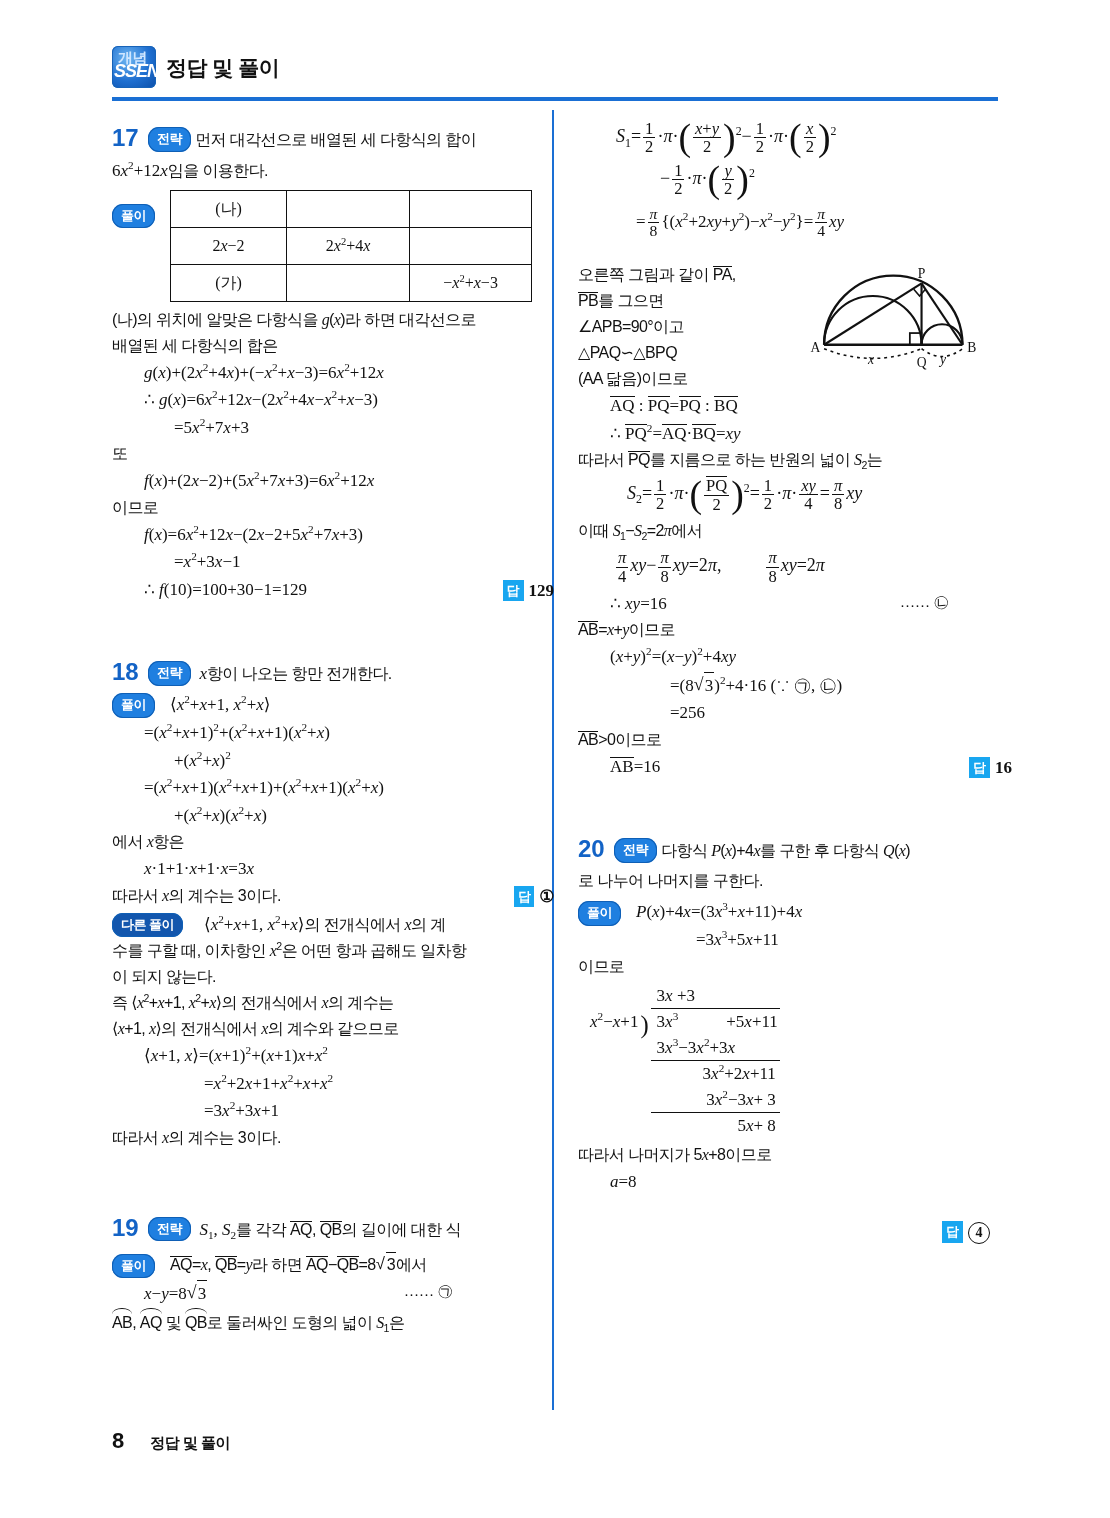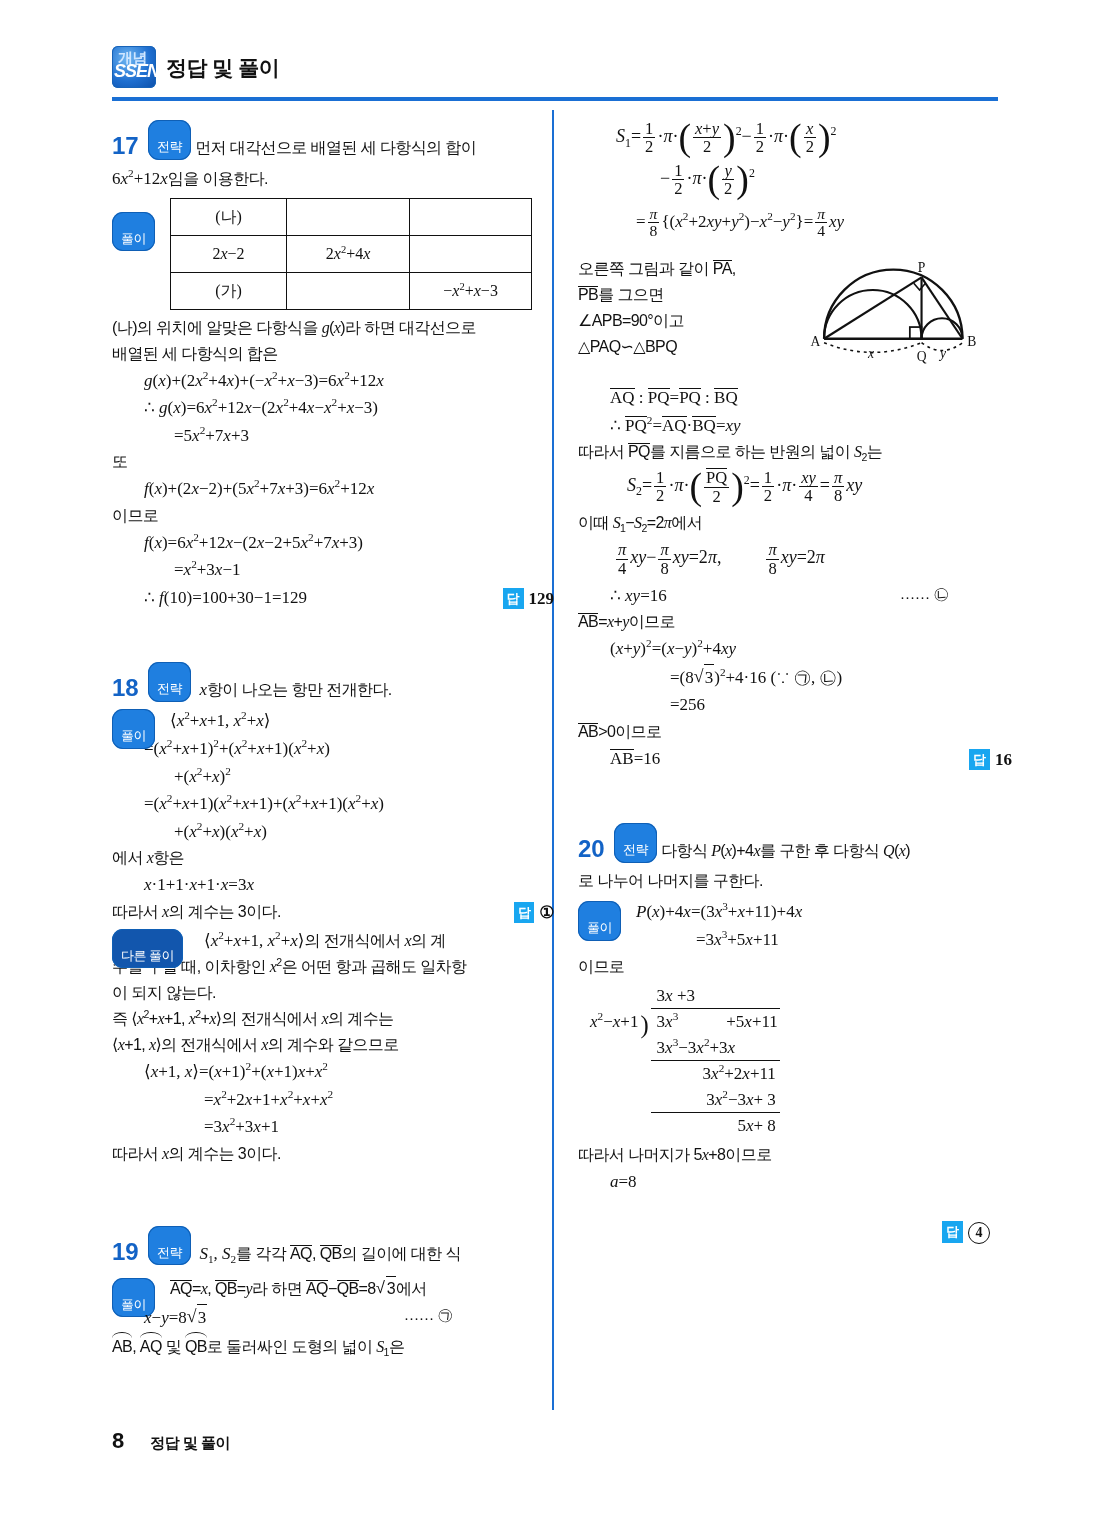--- a/index.html
+++ b/index.html
@@ -37,22 +37,22 @@
   .footer{position:absolute;left:112px;top:1428px;font-family:"Liberation Sans",sans-serif;}
   .footer .pg{font-size:22px;font-weight:bold;color:#111;}
   .footer .ft{font-size:15px;font-weight:bold;color:#111;margin-left:26px;letter-spacing:-.5px;}
 
   
   .prob{position:relative;margin-bottom:4px;}
   .qnum{font-family:"Liberation Sans",sans-serif;font-size:24px;font-weight:bold;color:#1363c6;
         display:inline-block;vertical-align:-1px;width:36px;}
   .pill{
     display:inline-block;background:#1f7fe0;color:#fff;border-radius:11px;
-    font-family:"Liberation Sans",sans-serif;font-size:13px;font-weight:normal;
-    padding:17px 9px 3px;letter-spacing:-.5px;vertical-align:2px;
+    font-family:"Liberation Sans",sans-serif;font-size:13px;font-weight:bold;
+    padding:2px 9px 3px;letter-spacing:-.5px;vertical-align:2px;
     box-shadow:0 0 0 1px #0f5fb5 inset;
   }
   .pill.dark{background:#1256ad;}
   .ko{font-family:"Liberation Sans",sans-serif;font-size:16px;letter-spacing:-.6px;}
   .line{margin:2px 0;}
   .indent1{margin-left:32px;}
   .indent2{margin-left:62px;}
   .indent3{margin-left:92px;}
   .math{font-family:"Liberation Serif",serif;font-size:17px;}
   i{font-family:"Liberation Serif",serif;font-style:italic;}
@@ -259,25 +259,26 @@
     <div class="line math" style="margin-left:38px;font-size:18px;">
       <i>S</i><sub>1</sub>=<span class="frac"><span class="n">1</span><span class="d">2</span></span>·<i>π</i>·<span class="bigp"><span class="open">(</span><span class="frac"><span class="n"><i>x</i>+<i>y</i></span><span class="d">2</span></span><span class="close">)</span></span><sup>2</sup>−<span class="frac"><span class="n">1</span><span class="d">2</span></span>·<i>π</i>·<span class="bigp"><span class="open">(</span><span class="frac"><span class="n"><i>x</i></span><span class="d">2</span></span><span class="close">)</span></span><sup>2</sup>
     </div>
     <div class="line math" style="margin-left:82px;font-size:18px;margin-top:6px;">
       −<span class="frac"><span class="n">1</span><span class="d">2</span></span>·<i>π</i>·<span class="bigp"><span class="open">(</span><span class="frac"><span class="n"><i>y</i></span><span class="d">2</span></span><span class="close">)</span></span><sup>2</sup>
     </div>
     <div class="line math" style="margin-left:58px;font-size:17px;margin-top:8px;">
       =<span class="frac"><span class="n"><i>π</i></span><span class="d">8</span></span>{(<i>x</i><sup>2</sup>+2<i>xy</i>+<i>y</i><sup>2</sup>)−<i>x</i><sup>2</sup>−<i>y</i><sup>2</sup>}=<span class="frac"><span class="n"><i>π</i></span><span class="d">4</span></span><i>xy</i>
     </div>
 
-    <div style="position:relative;margin-top:18px;min-height:126px;">
+    <div style="position:relative;margin-top:24px;min-height:126px;">
       <div class="line ko">오른쪽 그림과 같이 <span class="ov">PA</span>,</div>
       <div class="line ko"><span class="ov">PB</span>를 그으면</div>
       <div class="line ko">∠APB=90°이고</div>
       <div class="line ko">△PAQ∽△BPQ</div>
+      <div class="line ko">(AA 닮음)이므로</div>
 
       <svg class="figure" viewBox="0 0 200 118">
 
         <path d="M 18 88 A 71 71 0 0 1 160 88" fill="none" stroke="#111" stroke-width="2.4"></path>
 
         <path d="M 18 88 A 50 50 0 0 1 118 88" fill="none" stroke="#111" stroke-width="2.2"></path>
 
         <path d="M 118 88 A 21 21 0 0 1 160 88" fill="none" stroke="#111" stroke-width="2.2"></path>
 
         <line x1="18" y1="88" x2="160" y2="88" stroke="#111" stroke-width="2.4"></line>

